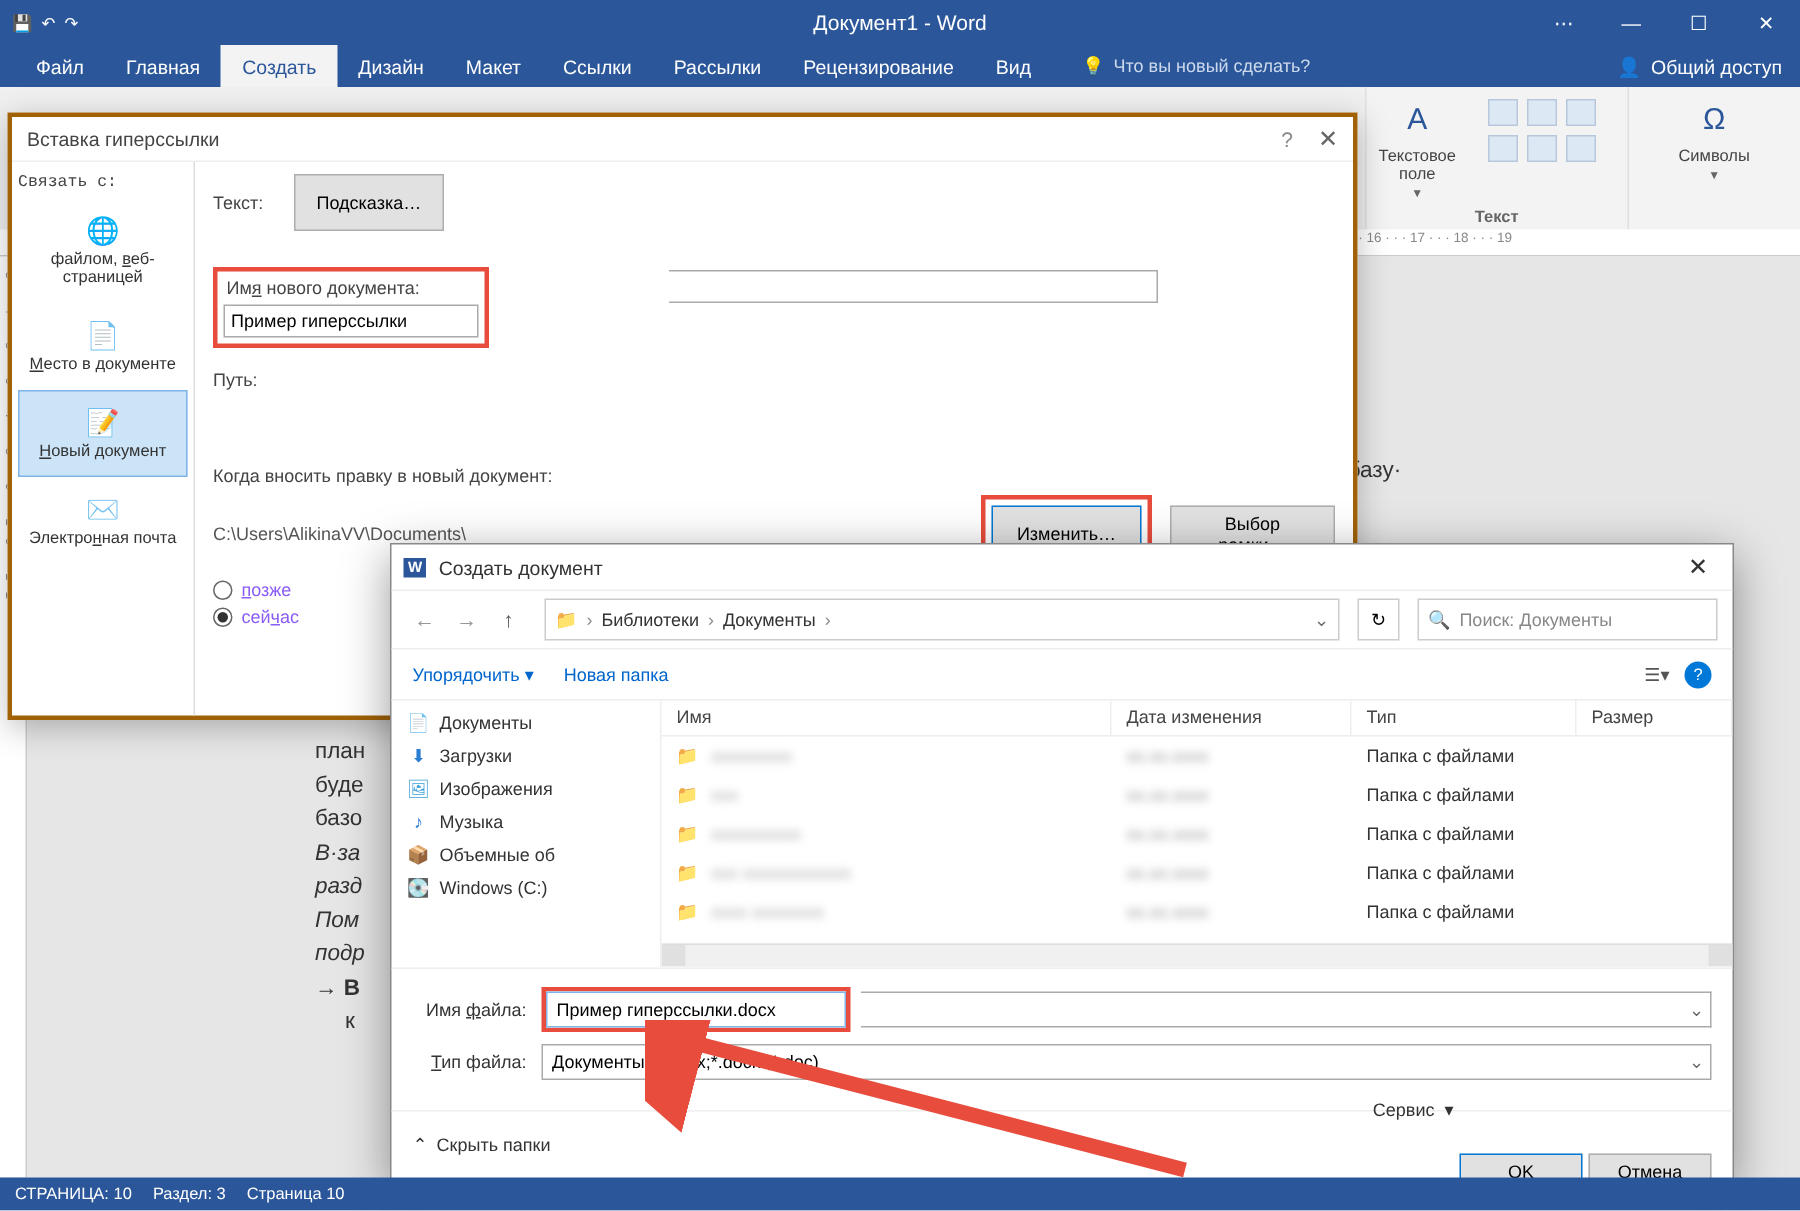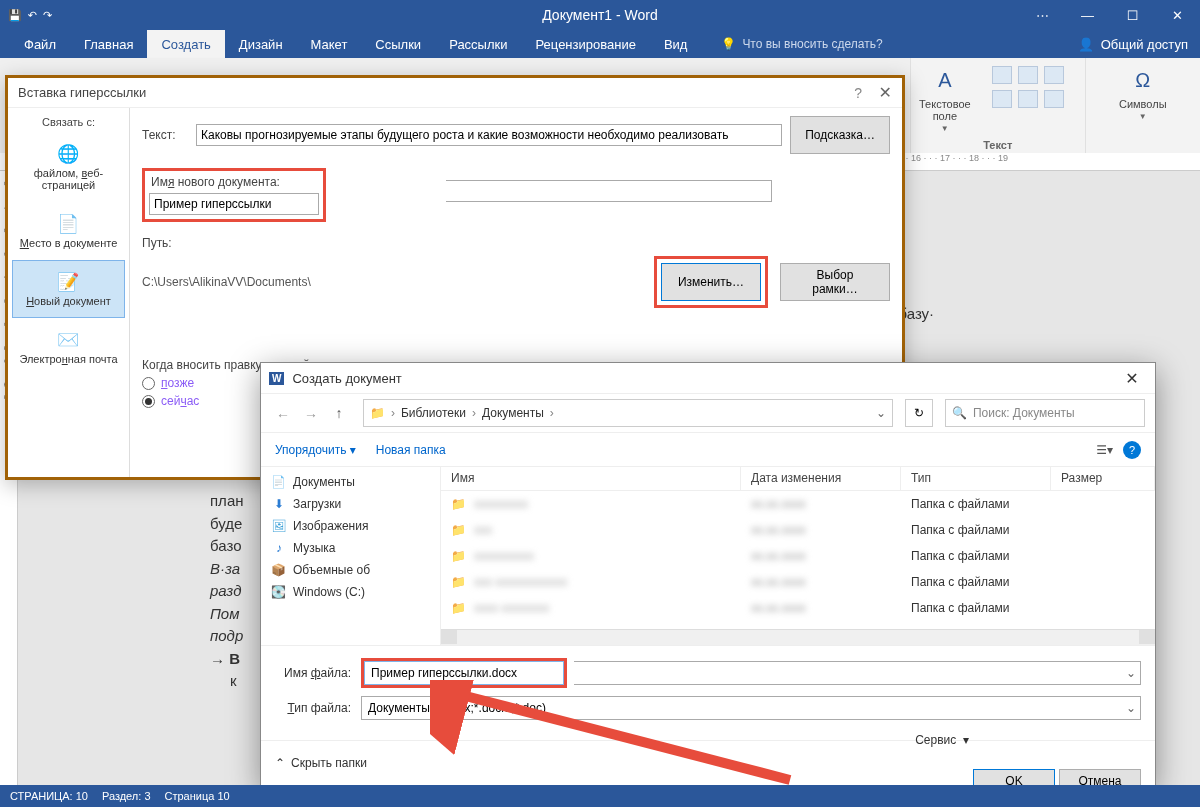--- a/index.html
+++ b/index.html
@@ -32,21 +32,21 @@
 
 .status-bar { position:absolute; bottom:0; left:0; right:0; height:22px; background:#2b579a; color:#fff; font-size:11px; display:flex; align-items:center; padding:0 10px; gap:14px;}
 
 
 .hyperlink-dialog { position:absolute; left:5px; top:75px; width:900px; height:405px; background:#fff; border:3px solid #a16207; box-shadow:0 5px 20px rgba(0,0,0,0.25); }
 .dlg-title { height:30px; display:flex; align-items:center; padding:0 10px; font-size:13px; color:#444; border-bottom:1px solid #eee; position:relative;}
 .dlg-title .help{position:absolute; right:40px; color:#888; font-size:14px;}
 .dlg-title .close{position:absolute; right:10px; color:#666; font-size:16px;}
 .dlg-body { display:flex; height:calc(100% - 30px);}
 .link-sidebar { width:122px; border-right:1px solid #ddd; padding:4px;}
-.link-sidebar-label{text-align:center; font-size:11px; color:#444; padding:4px 0;}
+.link-sidebar-label{font-size:11px; color:#444; padding:4px 0;font-family:Liberation Mono, monospace;}
 .link-item { text-align:center; padding:10px 4px; font-size:11px; color:#333; cursor:pointer; border:1px solid transparent;}
 .link-item.active { background:#cce4f7; border:1px solid #7eb4ea;}
 .link-item .li-icon{font-size:18px; display:block; margin-bottom:2px;}
 .dlg-main { flex:1; padding:8px 12px; position:relative;}
 .dlg-row{display:flex; align-items:center; gap:8px; margin-bottom:8px;}
 .dlg-row label{font-size:12px; color:#444; width:46px;}
 .dlg-row input[type=text]{flex:1; height:22px; border:1px solid #aaa; padding:0 4px; font-size:12px;}
 .dlg-btn{height:38px; padding:0 14px; background:#e1e1e1; border:1px solid #adadad; font-size:12px; cursor:pointer;}
 .dlg-btn.primary{background:#e1e1e1; border:1px solid #0078d7;}
 .red-box{border:3px solid #e74c3c; padding:2px;}
@@ -138,21 +138,21 @@
   <div class="tab">Главная</div>
   <div class="tab active">Создать</div>
   <div class="tab">Дизайн</div>
   <div class="tab">Макет</div>
   <div class="tab">Ссылки</div>
   <div class="tab">Рассылки</div>
   <div class="tab">Рецензирование</div>
   <div class="tab">Вид</div>
   <div class="tell-me">
     <span>💡</span>
-    <span>Что вы вносить сделать?</span>
+    <span>Что вы новый сделать?</span>
   </div>
   <div class="share">
     <span>👤</span>
     <span>Общий доступ</span>
   </div>
 </div>
 
 <div class="ribbon-right">
   <div class="rr-group" style="flex:1.6">
     <div style="display:flex; gap:8px; align-items:flex-start; justify-content:center;">
@@ -230,39 +230,38 @@
         <span><span class="u">Н</span>овый документ</span>
       </div>
       <div class="link-item">
         <span class="li-icon">✉️</span>
         <span>Электро<span class="u">н</span>ная почта</span>
       </div>
     </div>
     <div class="dlg-main">
       <div class="dlg-row">
         <label>Текст:</label>
-        <input type="text" value="Каковы прогнозируемые этапы будущего роста и какие возможности необходимо реализовать" style="">
         <button class="dlg-btn">Подсказка…</button>
       </div>
-      <div class="red-box" style="display:inline-block; margin-top:6px;">
+      <div class="red-box" style="display:inline-block; margin-top:16px;">
         <div style="font-size:12px; color:#444; padding:2px 4px;">Им<span class="u">я</span> нового документа:</div>
         <input type="text" style="width: 170px; height: 22px; border: 1px solid rgb(170, 170, 170); padding: 0px 4px; font-size: 12px; margin: 2px;" value="Пример гиперссылки">
       </div>
       <div style="border:1px solid #aaa; border-left:none; height:22px; position:absolute; left:316px; top:72px; right:130px;"></div>
 
       <div style="margin-top:14px; font-size:12px; color:#444;">Путь:</div>
+      <div style="margin-top:50px; font-size:12px; color:#444;">Когда вносить правку в новый документ:</div>
+
       <div style="display:flex; align-items:center; gap:12px; margin-top:6px;">
         <span style="font-size:12px; color:#555; flex:1;">C:\Users\AlikinaVV\Documents\</span>
         <span class="red-box" style="padding:4px;">
           <button class="dlg-btn primary" style="width:100px">Изменить…</button>
         </span>
         <button class="dlg-btn" style="width:110px">Выбор рамки…</button>
       </div>
-
-      <div style="margin-top:50px; font-size:12px; color:#444;">Когда вносить правку в новый документ:</div>
       <div class="radio-row">
         <span class="radio"></span>
         <span><span class="u">п</span>озже</span>
       </div>
       <div class="radio-row">
         <span class="radio checked"></span>
         <span>сей<span class="u">ч</span>ас</span>
       </div>
     </div>
   </div>

